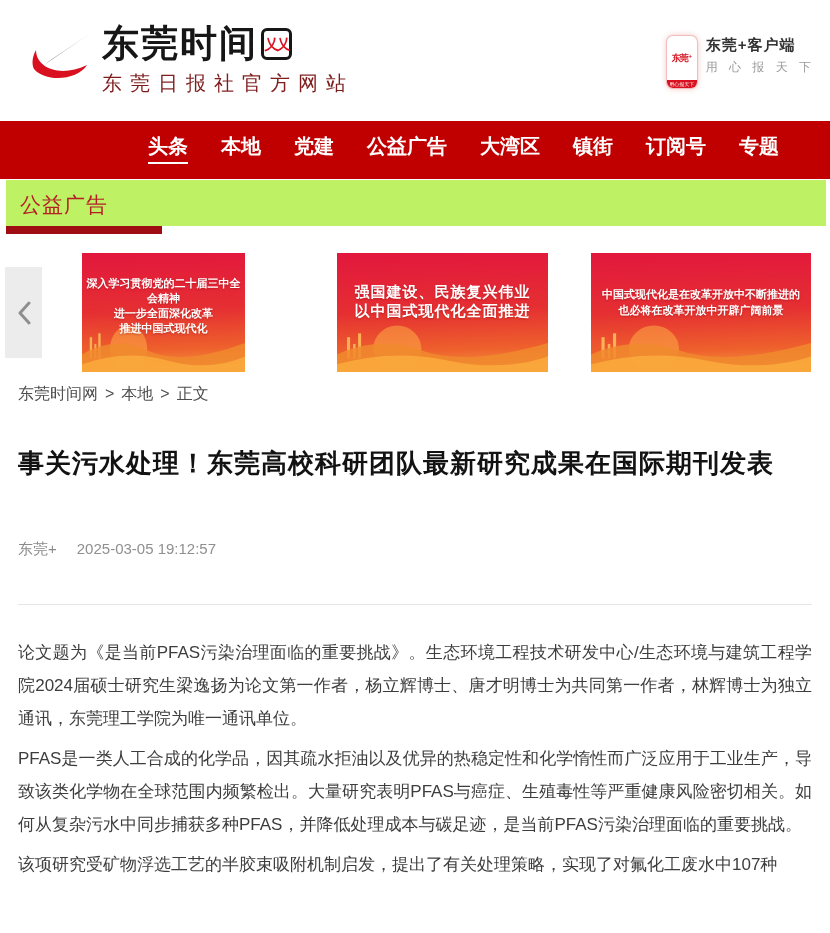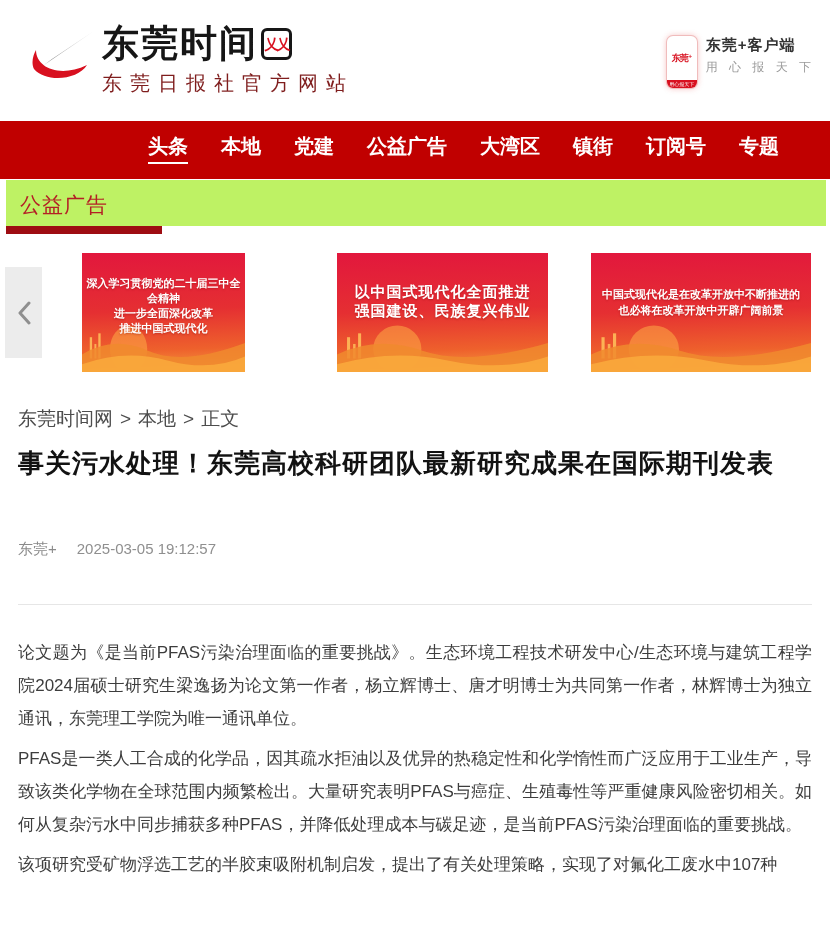--- a/index.html
+++ b/index.html
@@ -42,21 +42,21 @@
   .banner.b1 { left:82px;  width:163px; }
   .banner.b2 { left:337px; width:211px; }
   .banner.b3 { left:591px; width:220px; }
   .banner-hills { position:absolute; left:0; bottom:0; width:100%; height:58px; }
   .banner-text { position:absolute; left:0; width:100%; text-align:center; color:#fff; font-weight:700; text-shadow:0 1px 2px rgba(140,10,10,.45); }
   .b1 .banner-text { top:23px; font-size:11px; line-height:15px; }
   .b2 .banner-text { top:29px; font-size:15px; line-height:19px; letter-spacing:1px; }
   .b3 .banner-text { top:33px; font-size:11px; line-height:16px; }
 
   
-  .breadcrumb { position:absolute; left:18px; top:398px; font-size:19px; color:#4d4d4d; }
+  .breadcrumb { position:absolute; left:18px; top:376px; font-size:16px; color:#4d4d4d; }
   .breadcrumb a { color:#4d4d4d; text-decoration:none; cursor:pointer; }
   .crumb-sep { margin:0 7px; }
 
   
   .article-title { position:absolute; left:18px; top:434px; width:788px; font-size:26px; line-height:43px; font-weight:700; color:#121212; letter-spacing:1px; }
   .article-meta { position:absolute; left:18px; top:532px; font-size:15px; color:#8f8f8f; }
   .article-meta .src { margin-right:20px; color:#8a8a8a;text-align:center; }
   .divider { position:absolute; left:18px; top:596px; width:794px; height:1px; background:#e6e6e6; }
   .article-body { position:absolute; left:18px; top:628px; width:794px; }
   .article-body p { font-size:17px; line-height:33px; color:#3d3d3d; text-align:justify; margin-bottom:7px; }
@@ -142,22 +142,22 @@
   <div class="banner b2">
     <svg class="banner-hills" viewBox="0 0 210 60" preserveAspectRatio="none">
       <circle cx="60" cy="36" r="24" fill="#ffb347" opacity="0.5"></circle>
       <rect x="10" y="24" width="3" height="22" fill="#ffc35c" opacity="0.85"></rect>
       <rect x="16" y="31" width="2.5" height="15" fill="#ffc35c" opacity="0.8"></rect>
       <rect x="21" y="20" width="3" height="26" fill="#ffc35c" opacity="0.85"></rect>
       <path d="M0 42 Q40 22 85 38 T210 30 L210 60 L0 60 Z" fill="#f08a2e" opacity="0.85"></path>
       <path d="M0 52 Q55 36 110 48 T210 44 L210 60 L0 60 Z" fill="#f9a83c" opacity="0.9"></path>
     </svg>
     <div class="banner-text">
+      <div>强国建设、民族复兴伟业</div>
       <div>以中国式现代化全面推进</div>
-      <div>强国建设、民族复兴伟业</div>
     </div>
   </div>
 
   <div class="banner b3">
     <svg class="banner-hills" viewBox="0 0 210 60" preserveAspectRatio="none">
       <circle cx="60" cy="36" r="24" fill="#ffb347" opacity="0.5"></circle>
       <rect x="10" y="24" width="3" height="22" fill="#ffc35c" opacity="0.85"></rect>
       <rect x="16" y="31" width="2.5" height="15" fill="#ffc35c" opacity="0.8"></rect>
       <rect x="21" y="20" width="3" height="26" fill="#ffc35c" opacity="0.85"></rect>
       <path d="M0 42 Q40 22 85 38 T210 30 L210 60 L0 60 Z" fill="#f08a2e" opacity="0.85"></path>

